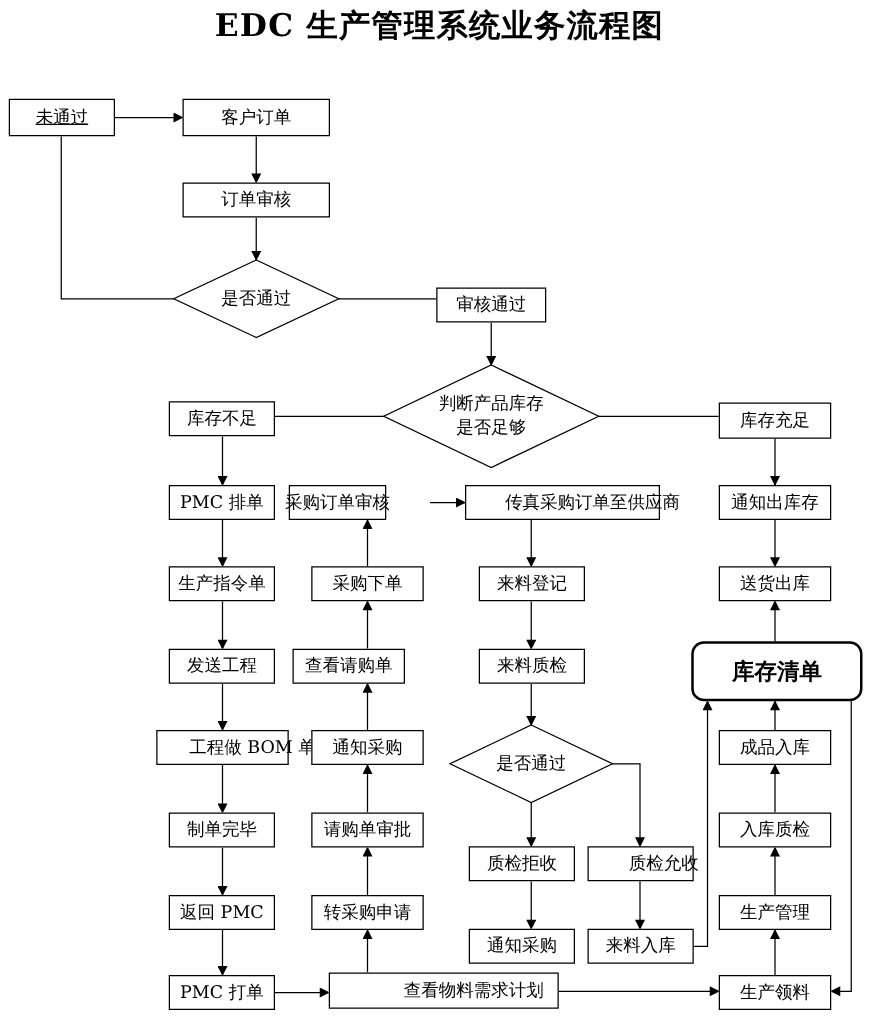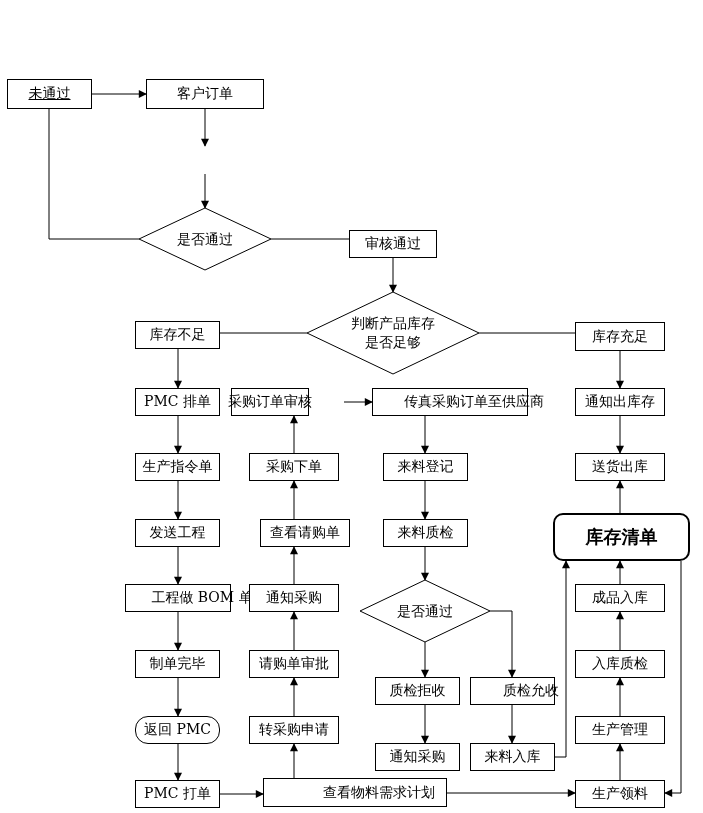--- a/index.html
+++ b/index.html
@@ -24,20 +24,21 @@
     position:absolute;display:flex;flex-direction:column;align-items:center;justify-content:center;
     font-size:14px;line-height:1.35;background:transparent;border:none;text-align:center;white-space:nowrap;
   }
   svg.connectors{position:absolute;left:0;top:0;}
 </style>
 </head>
 <body>
 
 <div id="canvas">
 
+  <div id="title">EDC 生产管理系统业务流程图</div>
 
   <svg class="connectors" width="703" height="813" viewBox="0 0 703 813">
     <defs>
       <marker id="arrow" viewBox="0 0 10 10" refX="9" refY="5" markerWidth="9" markerHeight="8" orient="auto" markerUnits="userSpaceOnUse">
         <path d="M0,0 L10,5 L0,10 z" fill="#000"></path>
       </marker>
     </defs>
     <g stroke="#000" stroke-width="1" fill="none">
 
       <polyline points="49,109 49,239 139,239"></polyline>
@@ -90,34 +91,35 @@
 
   <div class="diamond-label" style="left:139px;top:208px;width:132px;height:62px;">是否通过</div>
   <div class="diamond-label" style="left:307px;top:292px;width:172px;height:82px;">
     <div>判断产品库存</div>
     <div>是否足够</div>
   </div>
   <div class="diamond-label" style="left:360px;top:580px;width:130px;height:62px;">是否通过</div>
 
   <div class="node" style="left:7px;top:79px;width:85px;height:30px;text-decoration:underline;">未通过</div>
   <div class="node" style="left:146px;top:79px;width:118px;height:30px;">客户订单</div>
+  <div class="node" style="left:146px;top:146px;width:118px;height:28px;">订单审核</div>
   <div class="node" style="left:349px;top:230px;width:88px;height:28px;">审核通过</div>
 
   <div class="node" style="left:135px;top:321px;width:85px;height:28px;">库存不足</div>
   <div class="node" style="left:135px;top:388px;width:85px;height:28px;">PMC 排单</div>
   <div class="node" style="left:135px;top:453px;width:85px;height:28px;">生产指令单</div>
   <div class="node" style="left:135px;top:519px;width:85px;height:28px;">发送工程</div>
   <div class="node wide" style="left:125px;top:584px;width:106px;height:28px;">工程做 BOM 单</div>
   <div class="node" style="left:135px;top:650px;width:85px;height:28px;">制单完毕</div>
-  <div class="node" style="left:135px;top:716px;width:85px;height:28px;border-radius:13px;">返回 PMC</div>
+  <div class="node" style="left:135px;top:716px;width:85px;height:28px;">返回 PMC</div>
   <div class="node" style="left:135px;top:780px;width:85px;height:28px;">PMC 打单</div>
 
   <div class="node" style="left:231px;top:388px;width:78px;height:28px;">采购订单审核</div>
   <div class="node" style="left:249px;top:453px;width:90px;height:28px;">采购下单</div>
-  <div class="node" style="left:260px;top:519px;width:90px;height:28px;">查看请购单</div>
+  <div class="node" style="left:234px;top:519px;width:90px;height:28px;">查看请购单</div>
   <div class="node" style="left:249px;top:584px;width:90px;height:28px;">通知采购</div>
   <div class="node" style="left:249px;top:650px;width:90px;height:28px;">请购单审批</div>
   <div class="node" style="left:249px;top:716px;width:90px;height:28px;">转采购申请</div>
 
   <div class="node wide" style="left:372px;top:388px;width:156px;height:28px;">传真采购订单至供应商</div>
   <div class="node" style="left:383px;top:453px;width:85px;height:28px;">来料登记</div>
   <div class="node" style="left:383px;top:519px;width:85px;height:28px;">来料质检</div>
   <div class="node" style="left:375px;top:677px;width:85px;height:28px;">质检拒收</div>
   <div class="node" style="left:470px;top:677px;width:85px;height:28px;padding-left:37px;">质检允收</div>
   <div class="node" style="left:375px;top:743px;width:85px;height:28px;">通知采购</div>

